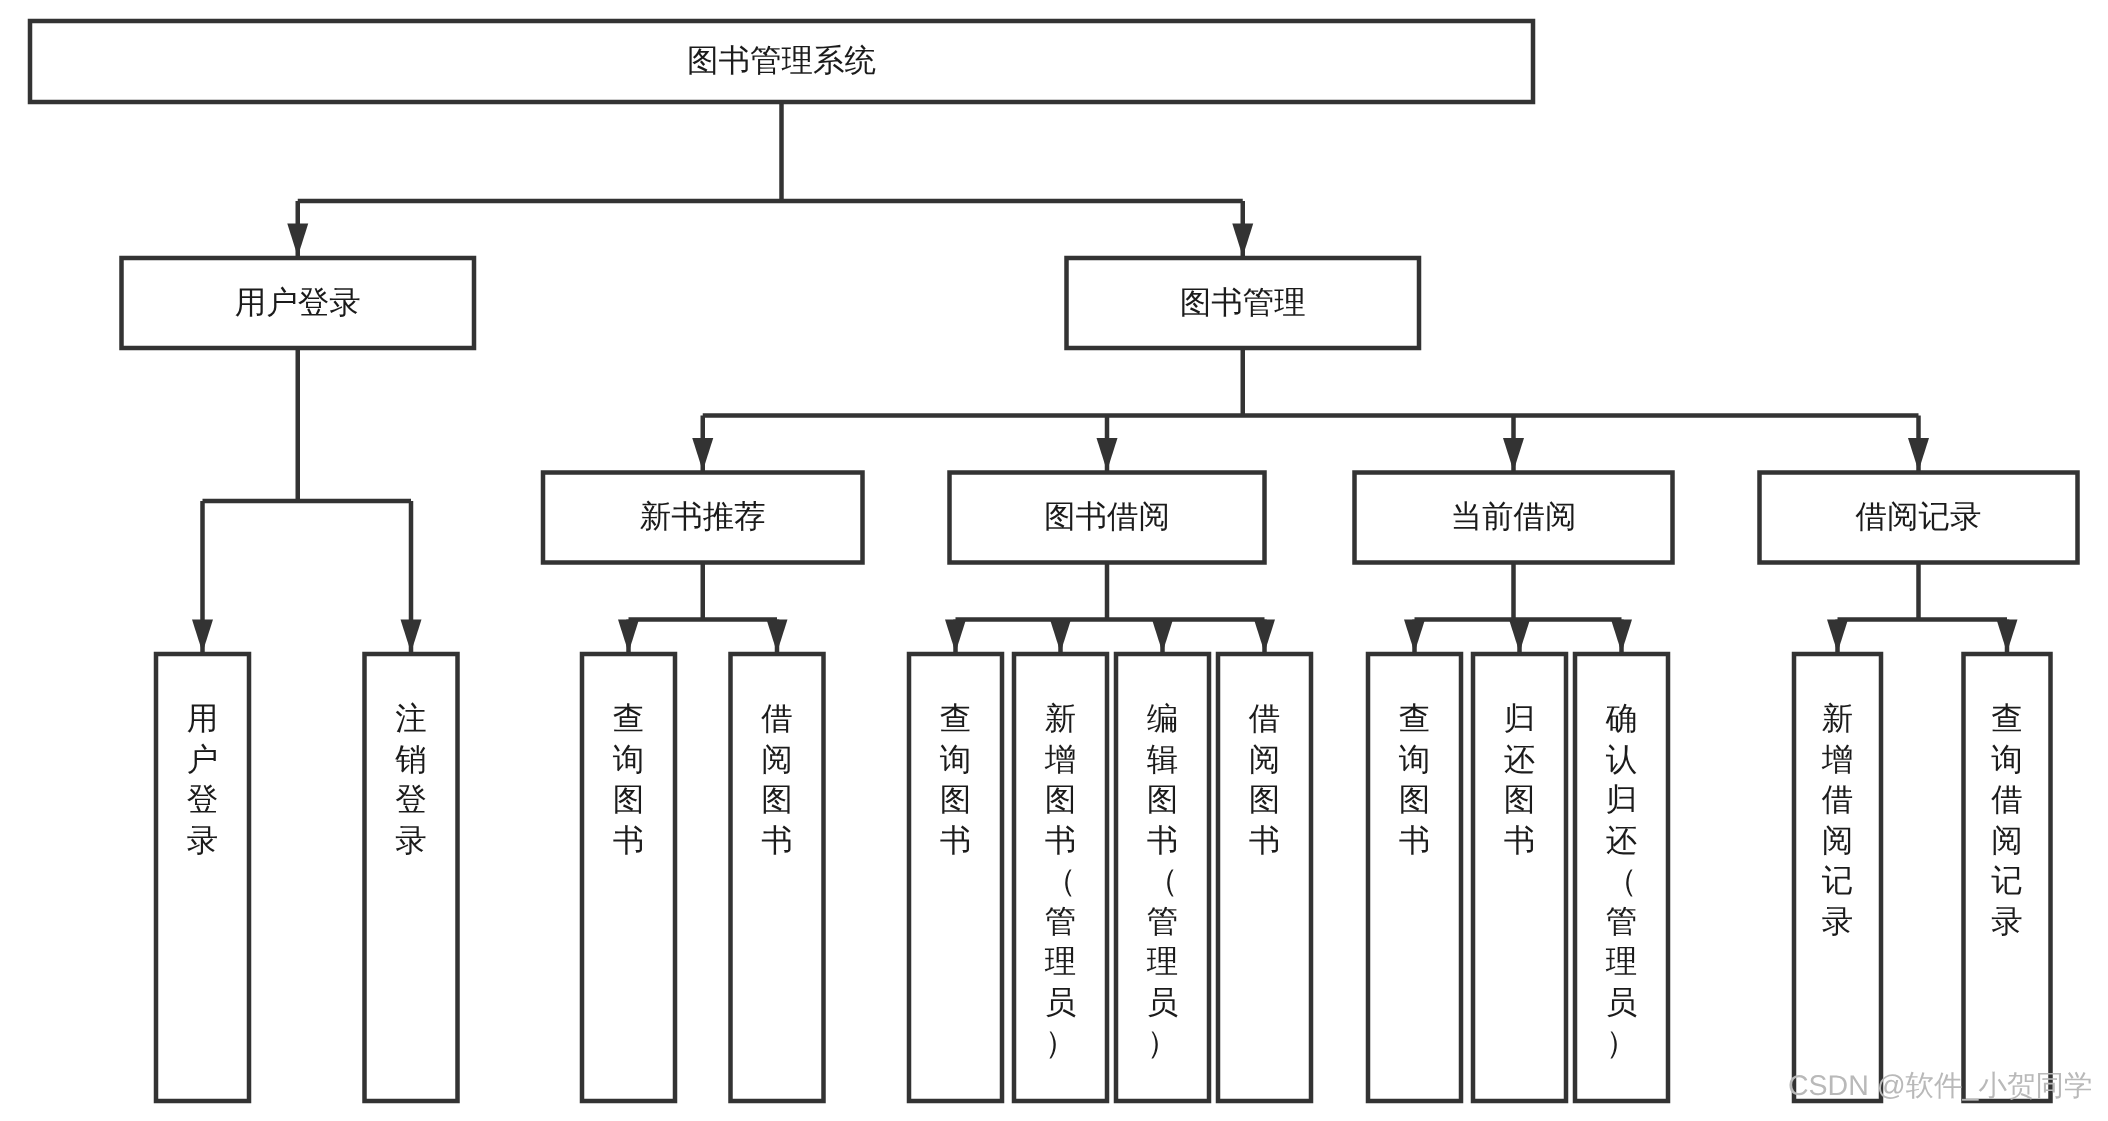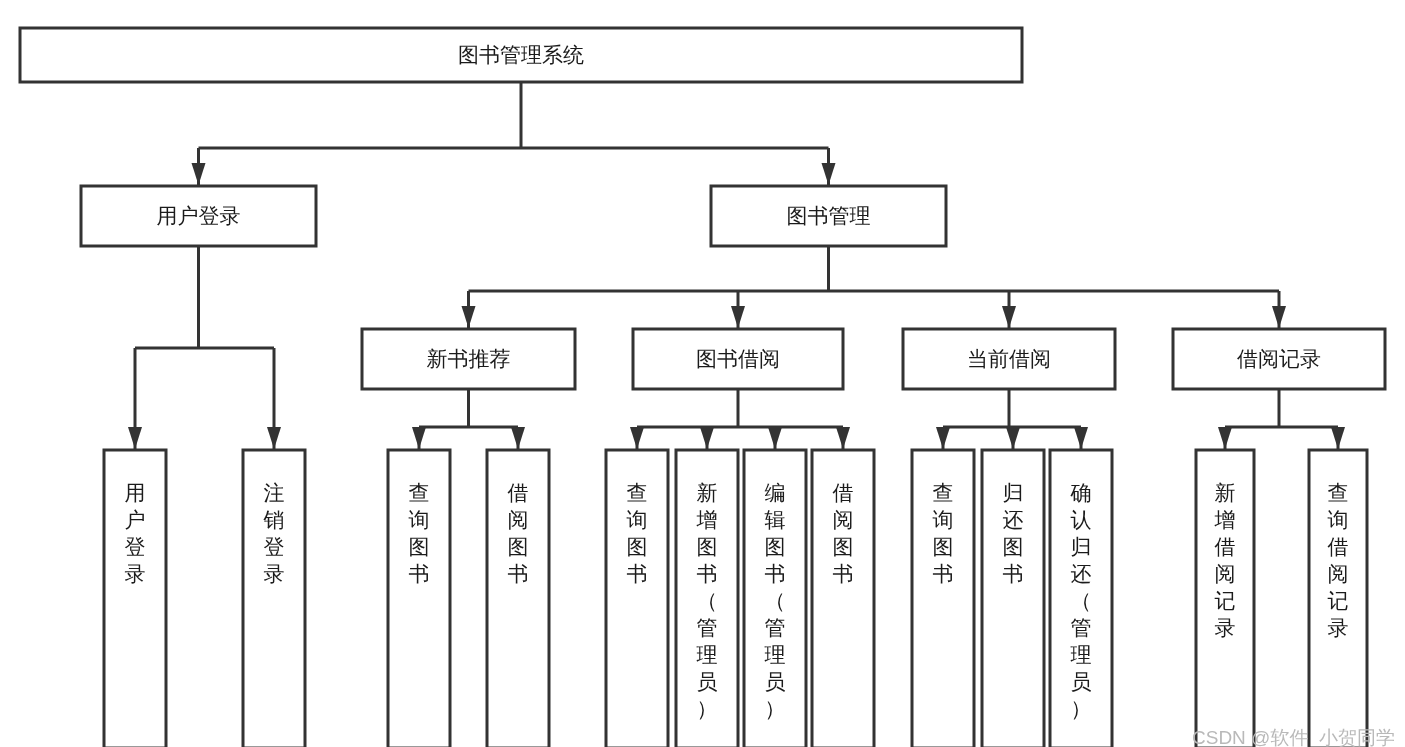--- a/index.html
+++ b/index.html
@@ -9,21 +9,21 @@
   }
   body {
     width: 1405px;
     height: 747px;
     font-family: "Liberation Sans", "DejaVu Sans", sans-serif;
     overflow: hidden;
     position: relative;
   }
   #diagram-root {
     position: absolute;
-    left: 0; top: 14px;
+    left: 0; top: 0;
     width: 1405px;
     height: 716px;
   }
   svg#flowchart {
     display: block;
     width: 1405px;
     height: 747px;
   }
   .node-rect {
     fill: #ffffff;

